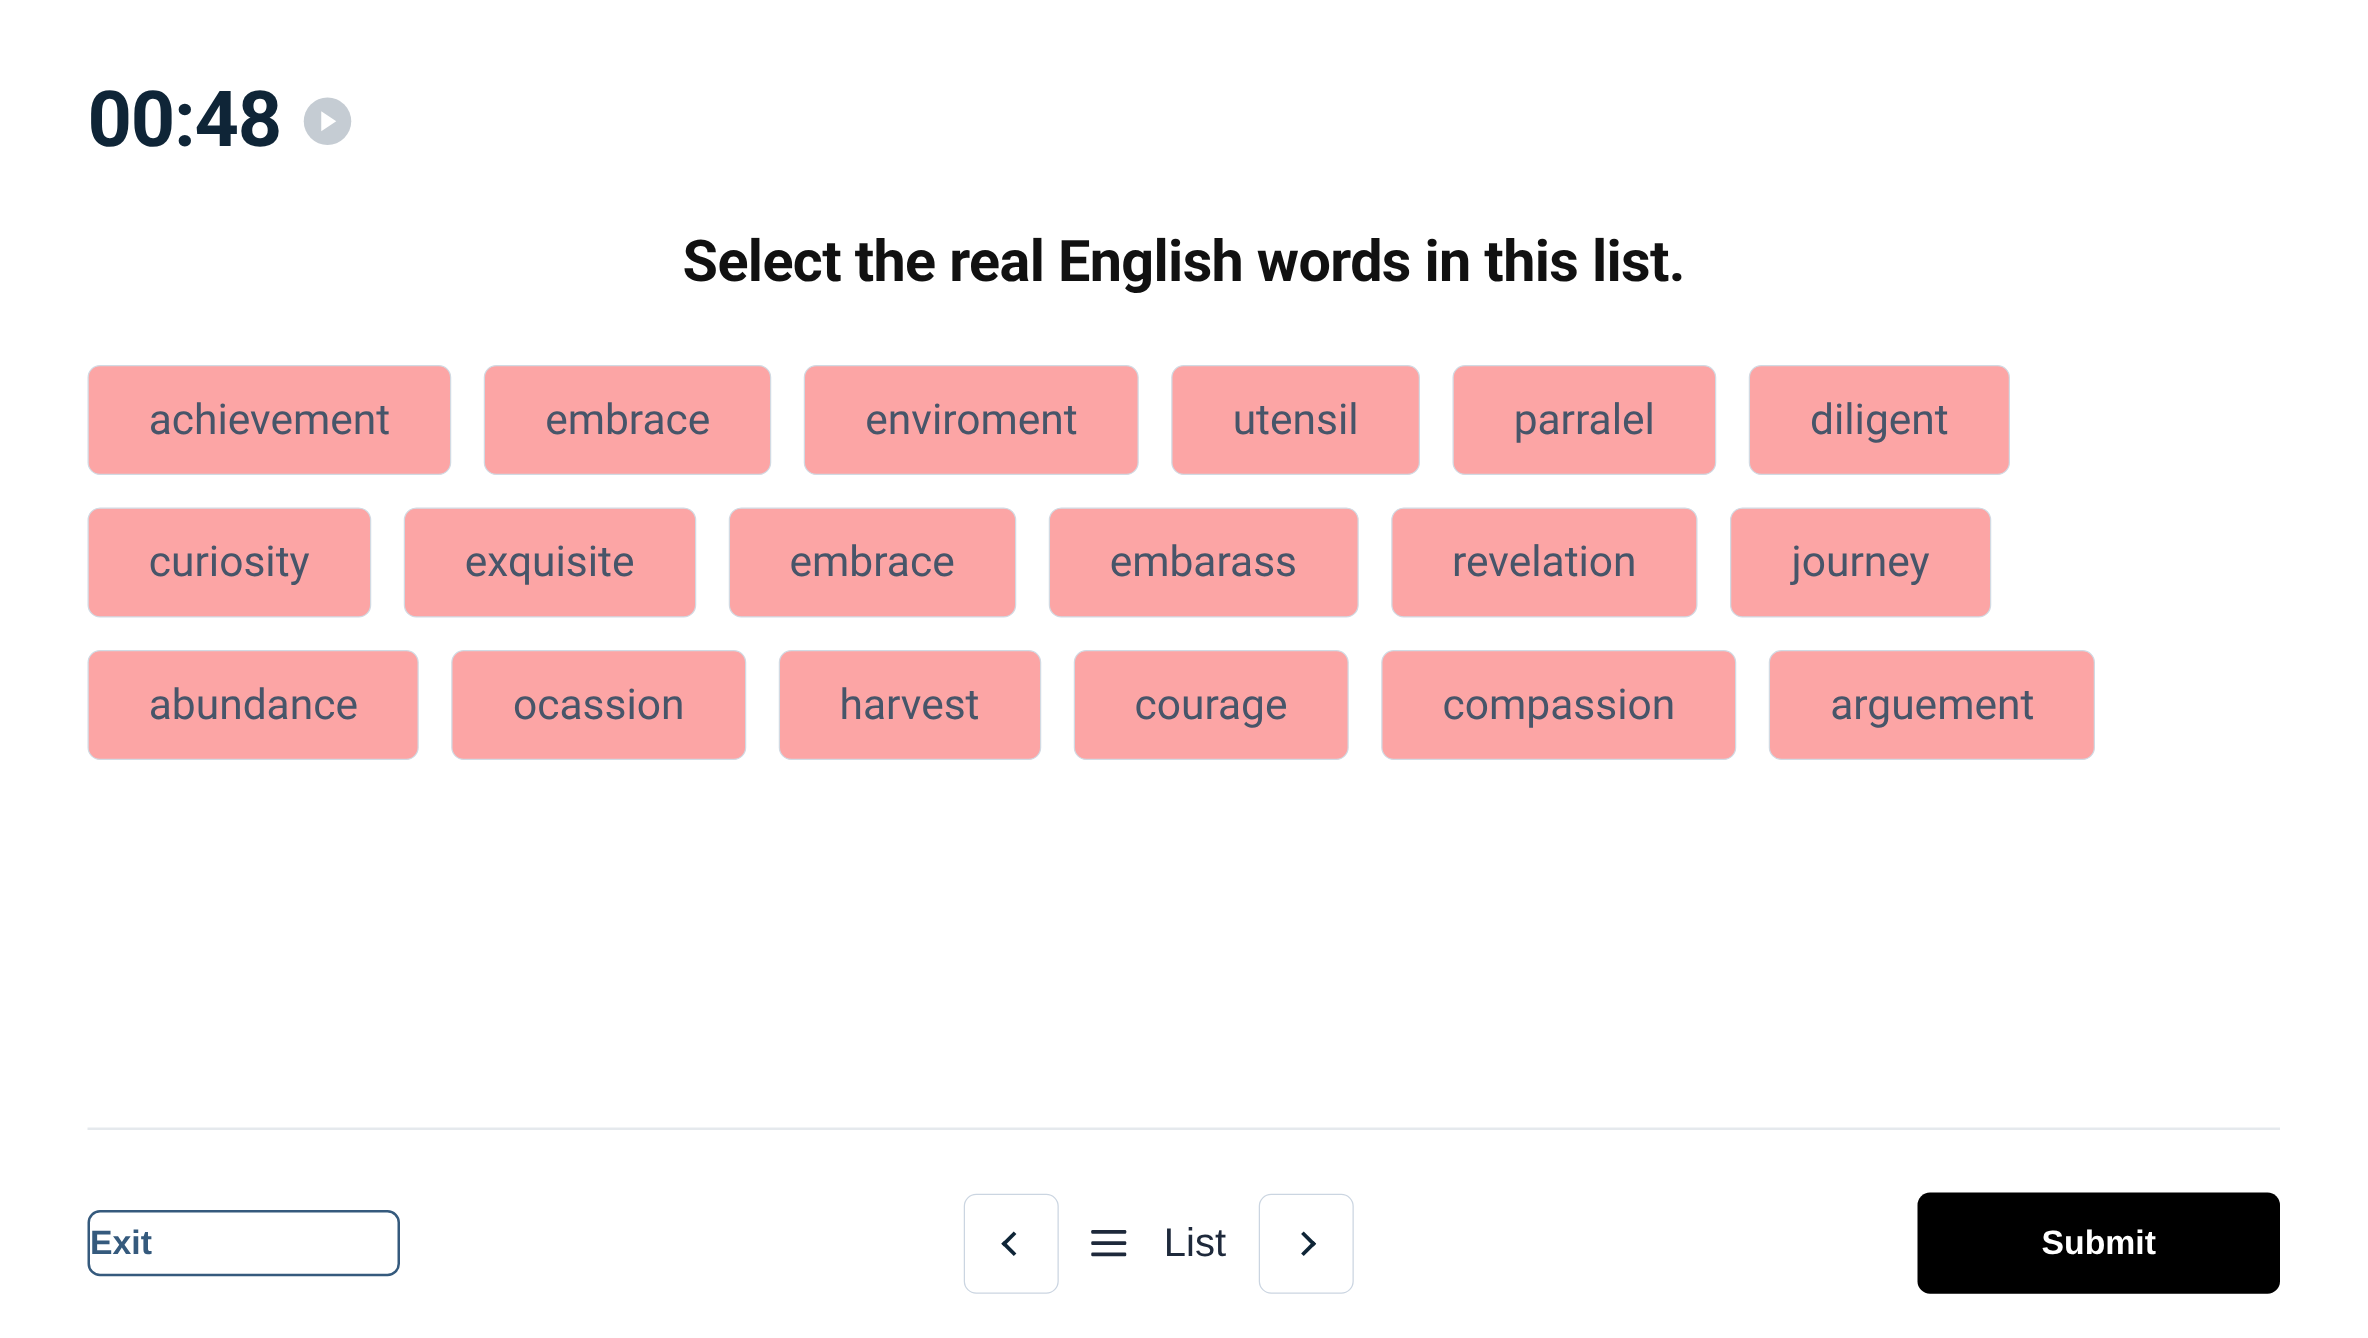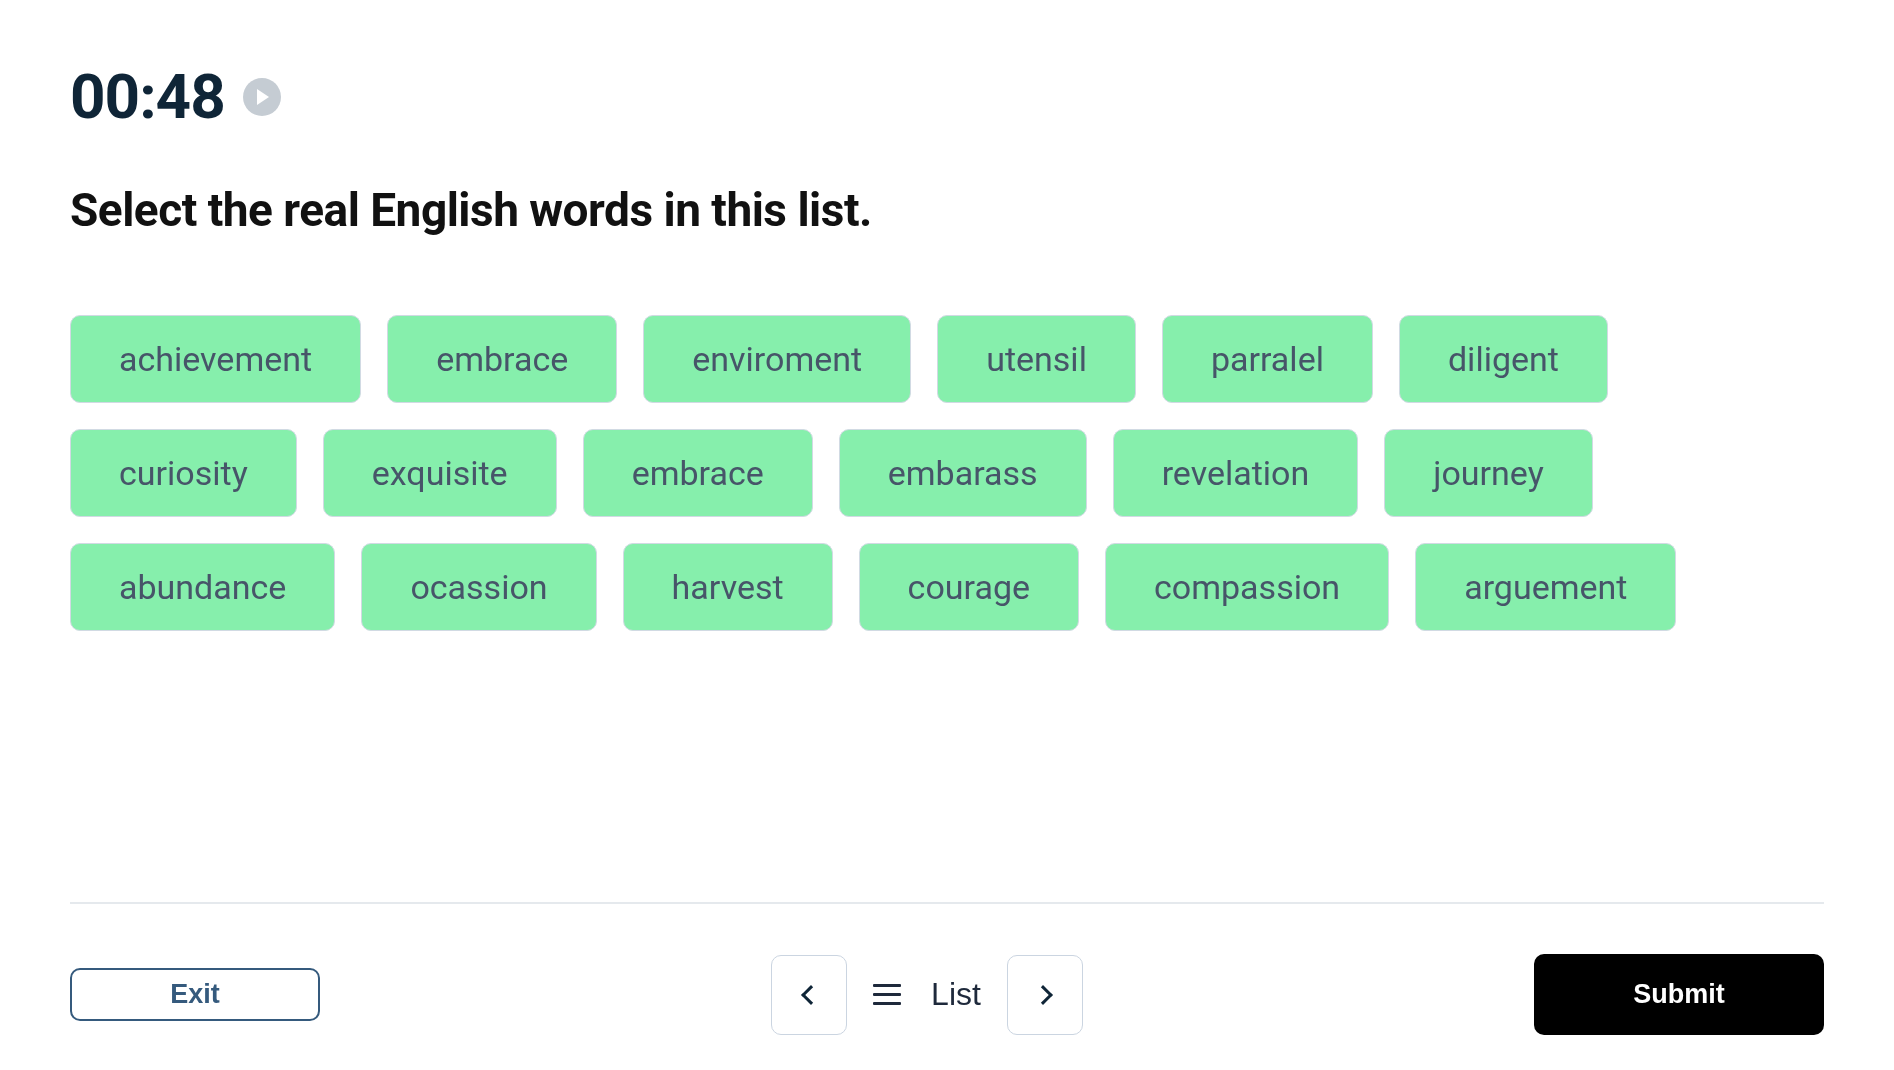--- a/index.html
+++ b/index.html
@@ -43,38 +43,39 @@
     }
     .play-triangle {
       width: 0;
       height: 0;
       border-left: 12px solid #ffffff;
       border-top: 8px solid transparent;
       border-bottom: 8px solid transparent;
       margin-left: 3px;
     }
     .prompt {
+      text-align: center;
       font-size: 46px;
       font-weight: 700;
       color: #111111;
-      margin-bottom: 78px;
+      margin-bottom: 55px;
       letter-spacing: -0.5px;
     }
     .words-area {
       display: flex;
       flex-wrap: wrap;
       gap: 26px 26px;
     }
     .word-chip {
       border: 1px solid #d1dae3;
       border-radius: 10px;
       padding: 26px 48px;
       font-size: 34px;
       color: #475569;
-      background: #86efac;
+      background: #fca5a5;
       cursor: pointer;
       user-select: none;
       line-height: 1;
       font-weight: 400;
     }
     .footer {
       position: absolute;
       left: 70px;
       right: 70px;
       bottom: 35px;
@@ -87,21 +88,21 @@
     .exit-btn {
       border: 2px solid #355a7d;
       background: #ffffff;
       color: #355a7d;
       font-size: 27px;
       font-weight: 700;
       border-radius: 10px;
       padding: 9px 0;
       width: 250px;
       cursor: pointer;
-      text-align: center;
+      text-align: left;
     }
     .nav-group {
       display: flex;
       align-items: center;
       gap: 20px;
     }
     .nav-arrow {
       border: 1px solid #cbd5e1;
       border-radius: 10px;
       width: 76px;

